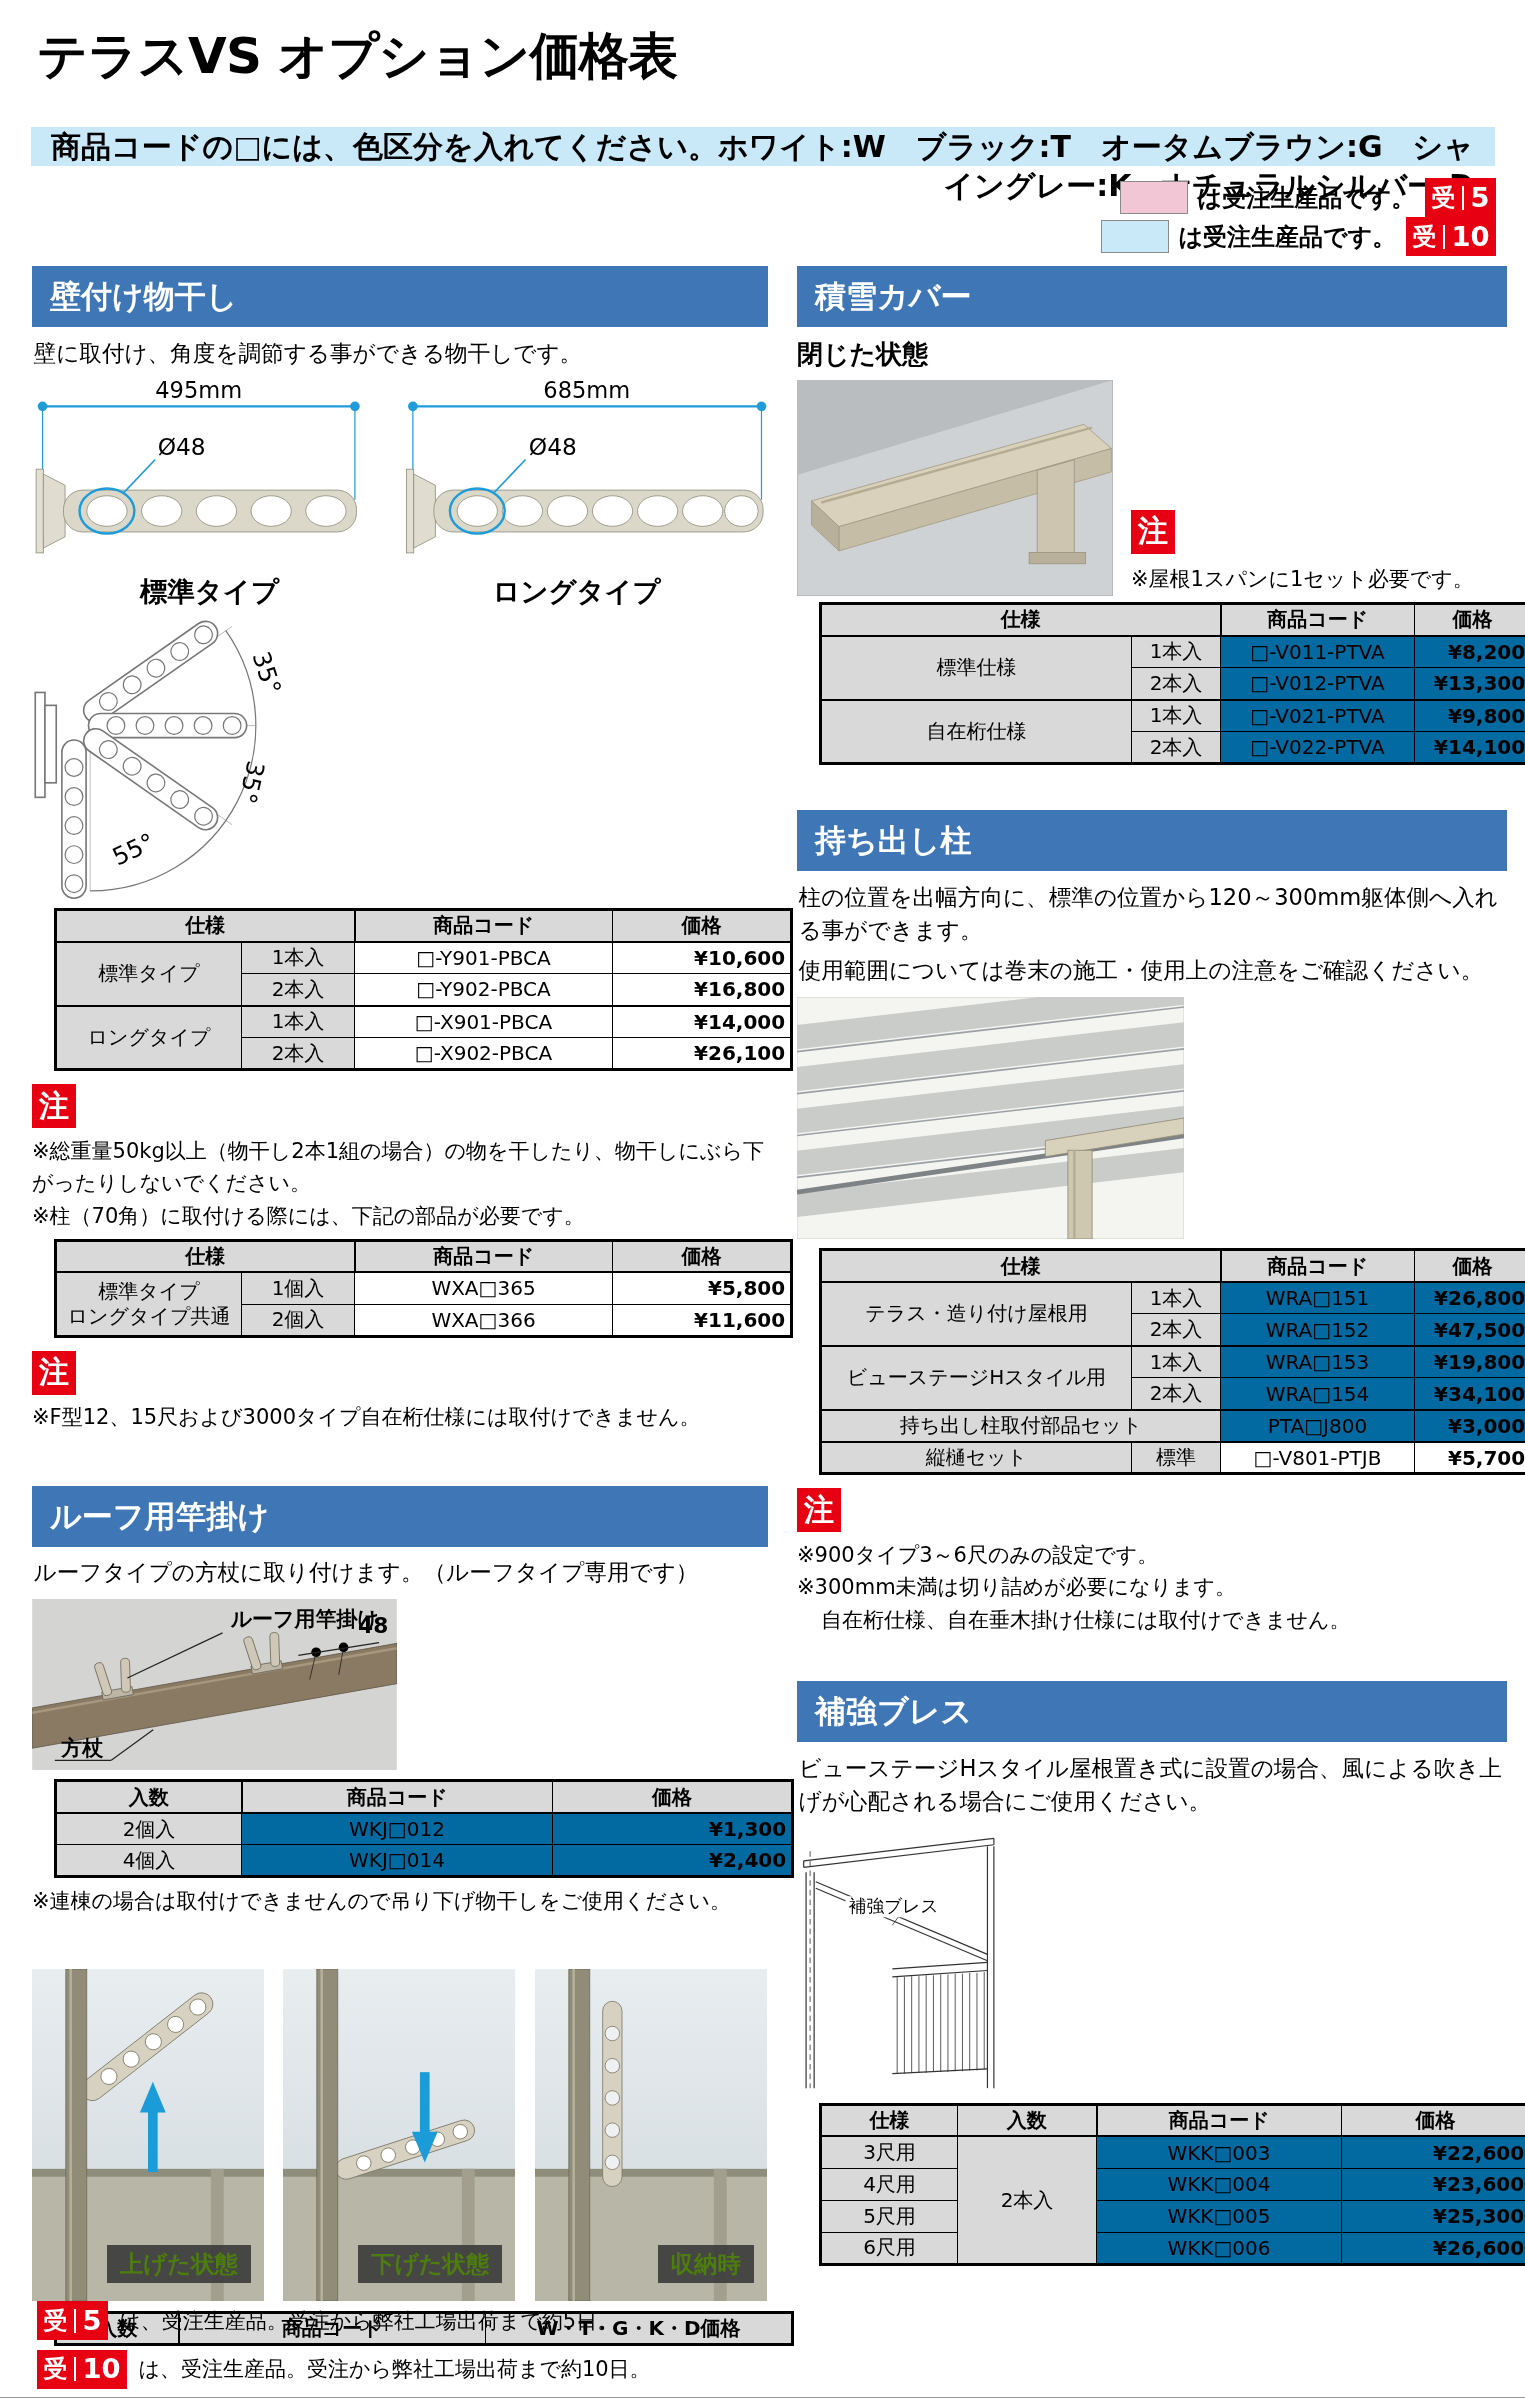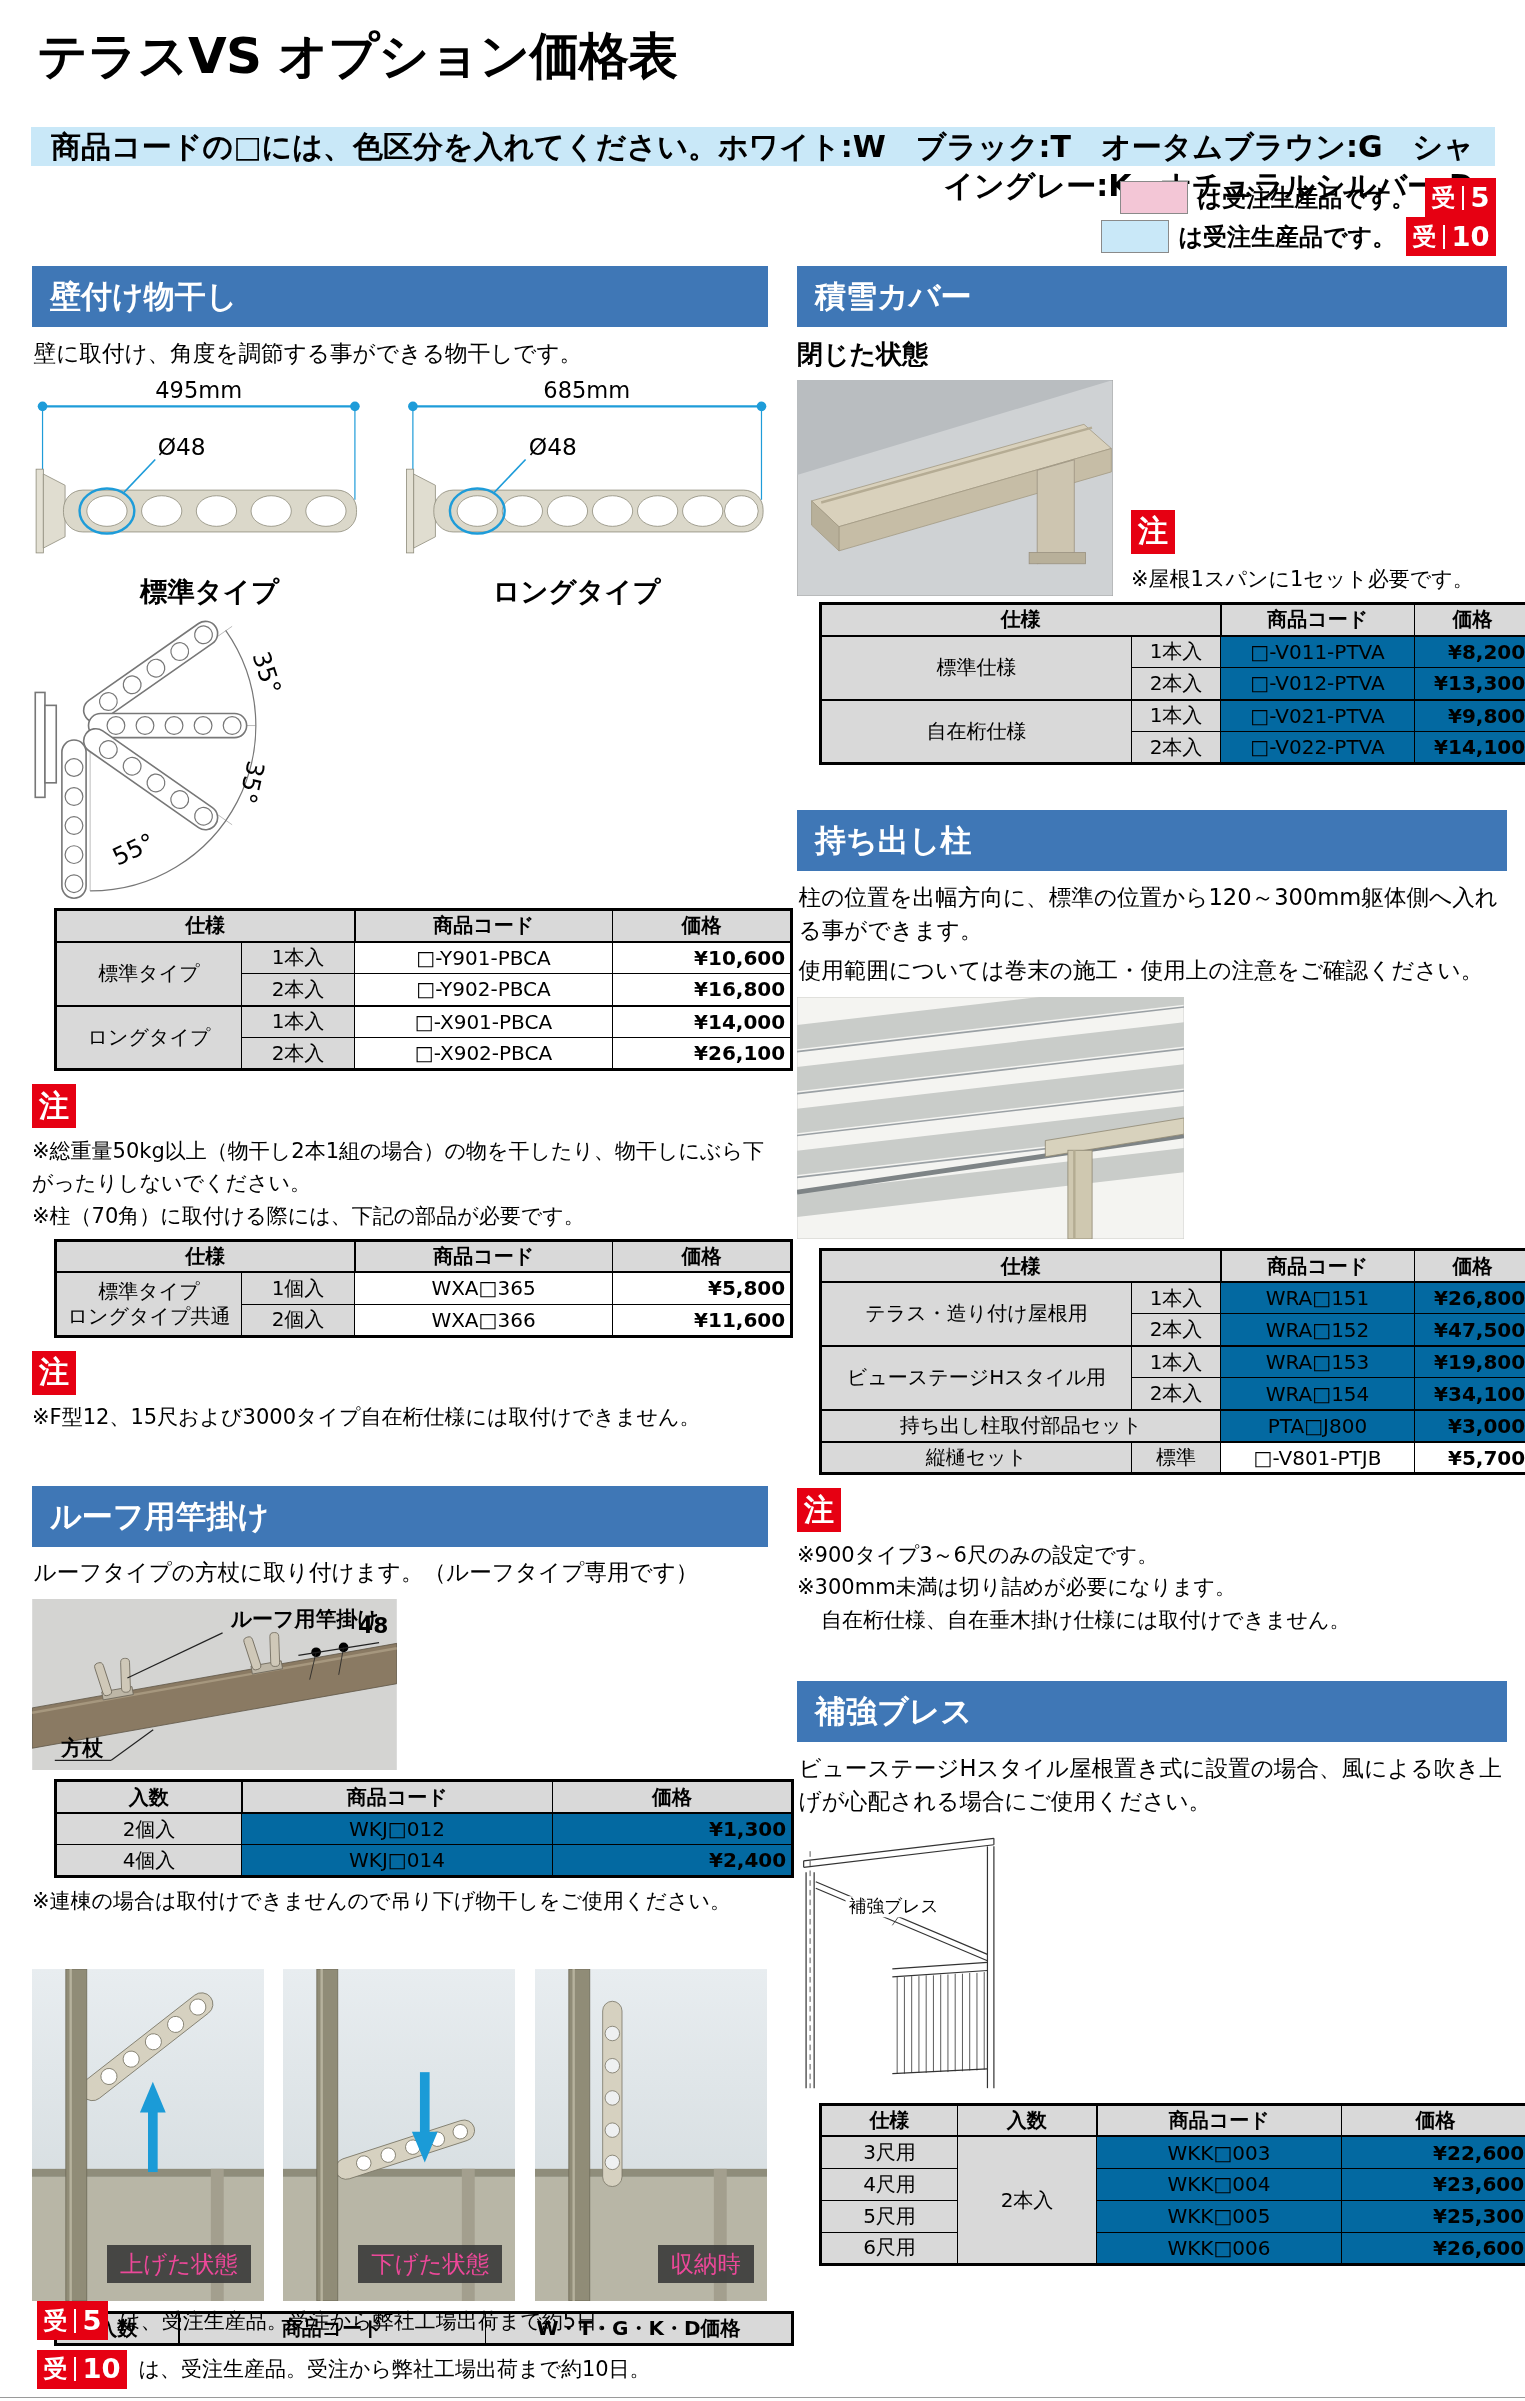--- a/index.html
+++ b/index.html
@@ -44,22 +44,22 @@
   .two-line { line-height:1.25; white-space:normal; }
 
   
   .note-badge { width:44px; height:44px; background:#e60012; color:#fff; font-size:30px; font-weight:800;
                 display:flex; align-items:center; justify-content:center; margin:13px 0 6.5px; }
   .note-line { font-size:21px; font-weight:500; line-height:1.55; }
   .note-line.indent { padding-left:24px; }
 
   
   .photo-wrap { position:relative; display:inline-block; }
-  .photo-tag { position:absolute; right:13px; bottom:21px; background:rgba(58,58,58,0.9); color:#ec4899;
-               font-size:23.4px; font-weight:400; padding:3.2px 13px; }
+  .photo-tag { position:absolute; right:13px; bottom:21px; background:rgba(58,58,58,0.9); color:#4d7c0f;
+               font-size:23.4px; font-weight:700; padding:3.2px 13px; }
   .photos-row { display:flex; gap:19.4px; margin-top:8px; }
   .types-row { display:flex; margin:1.6px 0 4.8px; }
   .types-row div { text-align:center; font-size:27.4px; font-weight:800; }
   .snow-row { display:flex; align-items:stretch; margin-bottom:6.5px; }
   .snow-aside { display:flex; flex-direction:column; justify-content:flex-end; margin-left:18px; }
   .snow-aside .note-line { margin-top:1.6px; }
   svg text { font-family:"DejaVu Sans", sans-serif; }
 
   .footer { position:absolute; left:37px; top:2301px; display:flex; flex-direction:column; gap:9.7px; }
   .footer-row { display:flex; align-items:center; gap:11.3px; }

